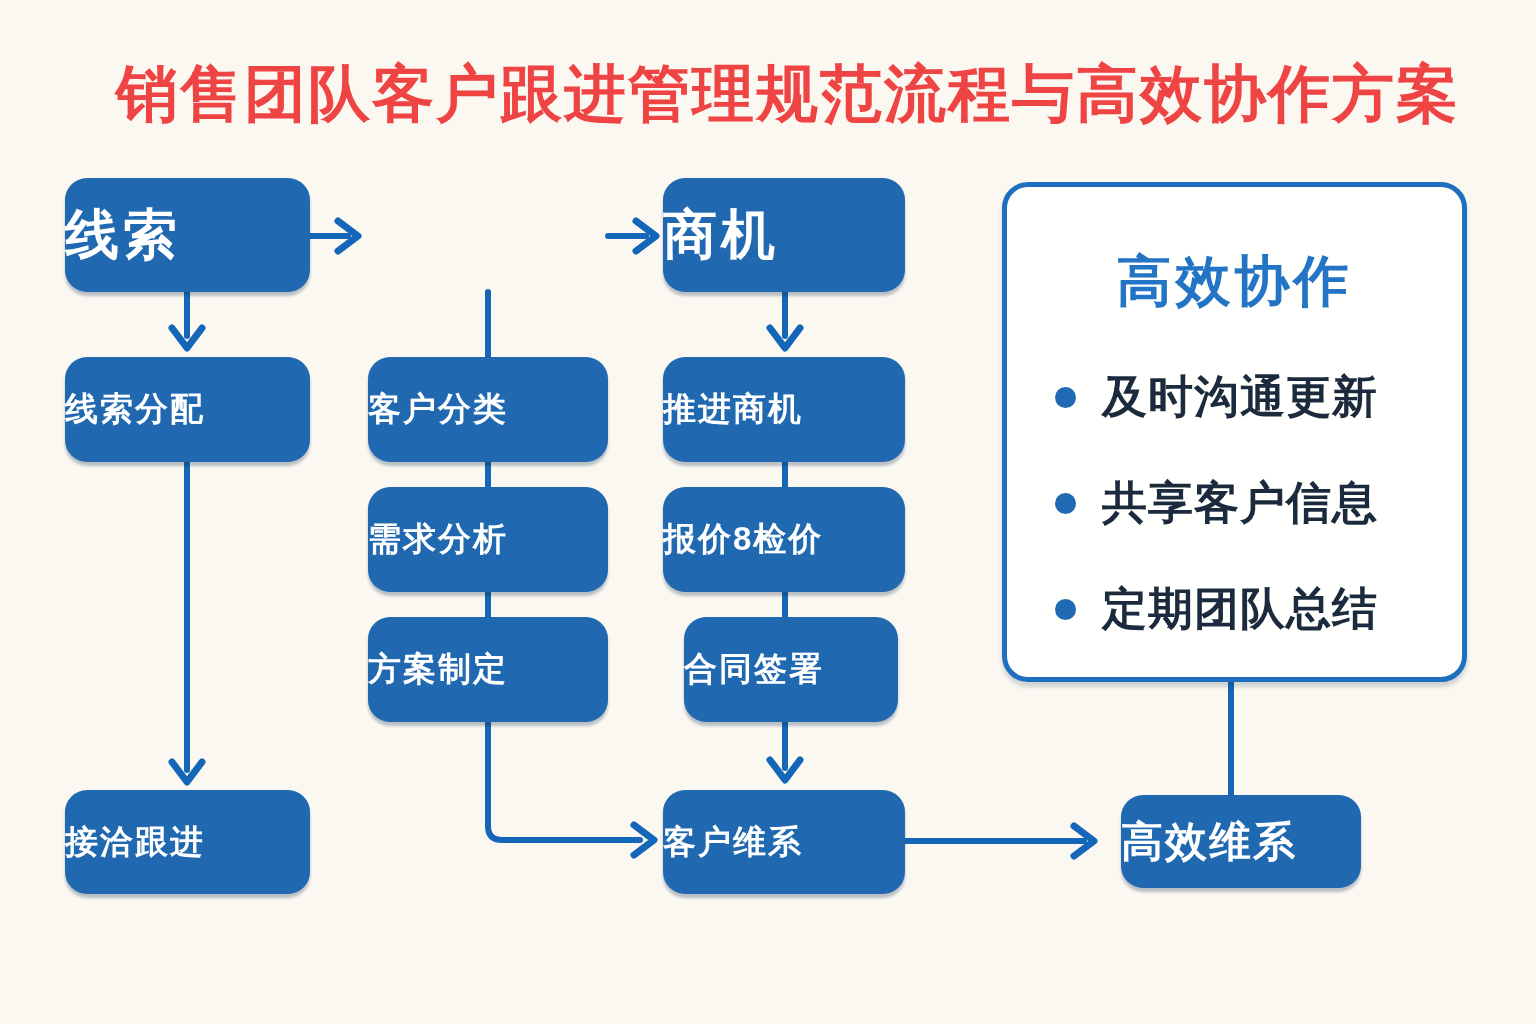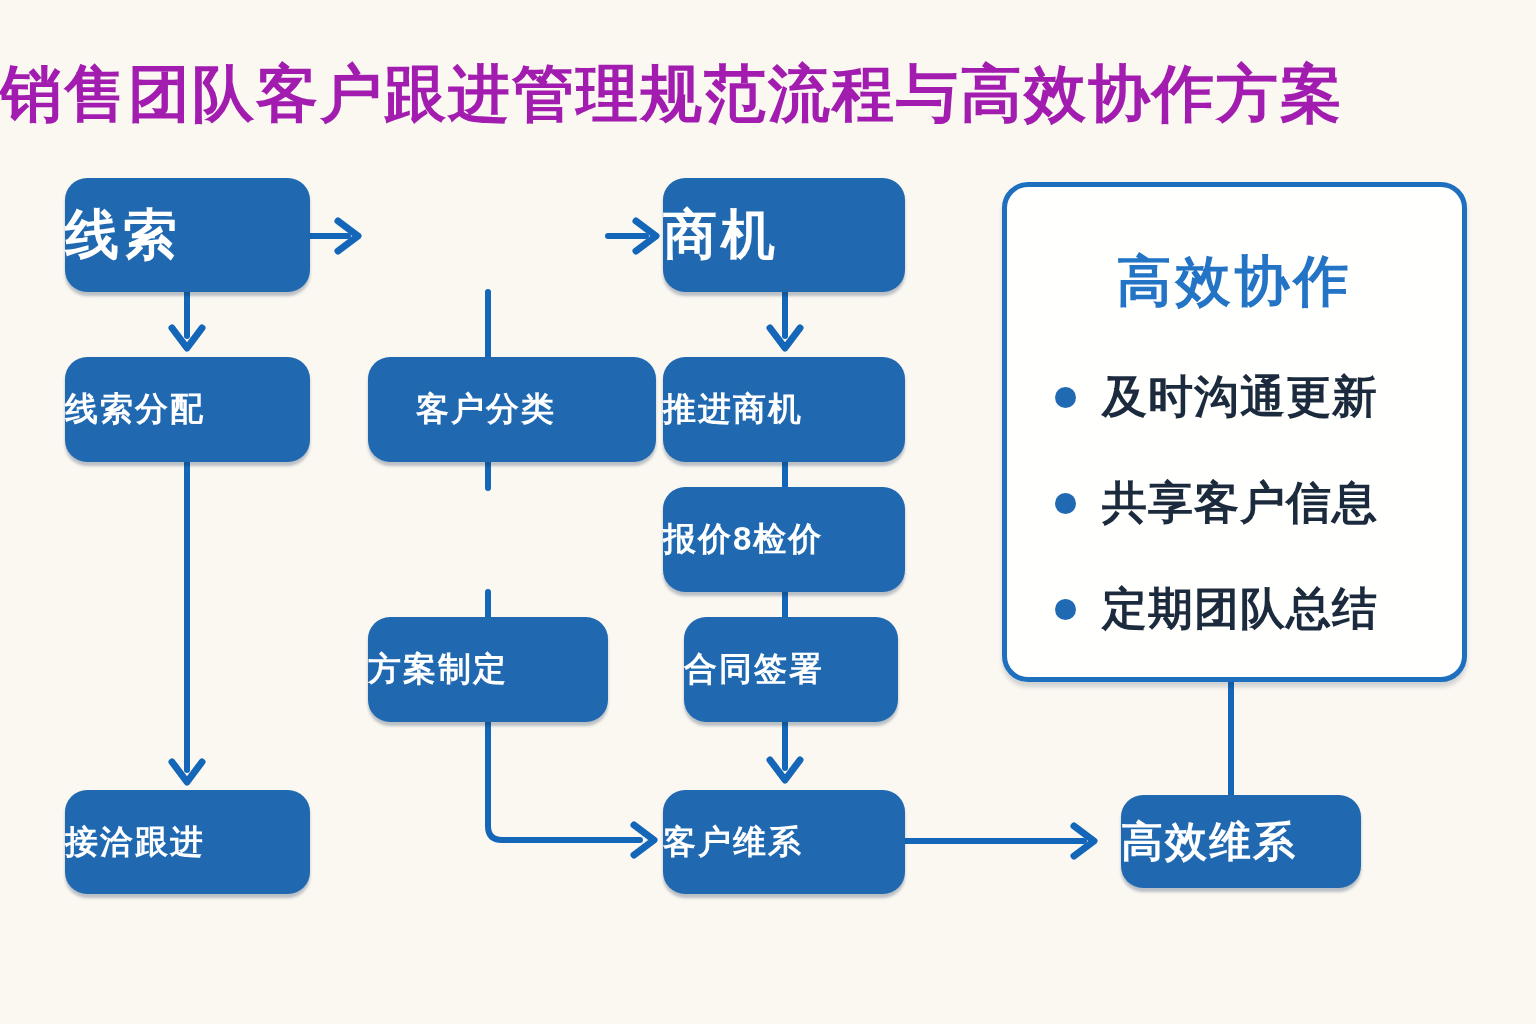--- a/index.html
+++ b/index.html
@@ -9,25 +9,25 @@
   }
   #canvas{
     position:relative;
     width:1536px;height:1024px;
     background:#fbf8f2;
     overflow:hidden;
   }
   .main-title{
     position:absolute;
     top:52px;left:0;width:1460px;
-    text-align:left;
+    text-align:right;
     font-size:62px;
     font-weight:800;
     letter-spacing:2px;
-    color:#a21caf;
+    color:#ef4444;
     white-space:nowrap;
   }
   .node{
     position:absolute;
     background:#2069b1;
     border-radius:22px;
     display:flex;
     align-items:center;
     justify-content:flex-start;
     color:#ffffff;
@@ -160,27 +160,30 @@
   <div class="node big" style="left:65px;top:178px;width:245px;height:114px;">
     <span>线索</span>
   </div>
   <div class="node big" style="left:663px;top:178px;width:242px;height:114px;">
     <span>商机</span>
   </div>
 
   <div class="node mid" style="left:65px;top:357px;width:245px;height:105px;">
     <span>线索分配</span>
   </div>
-  <div class="node mid" style="left:368px;top:357px;width:240px;height:105px;padding-left:48px;">
+  <div class="node mid" style="left:368px;top:357px;width:240px;height:105px;">
     <span>客户分类</span>
   </div>
   <div class="node mid" style="left:663px;top:357px;width:242px;height:105px;">
     <span>推进商机</span>
   </div>
 
+  <div class="node mid" style="left:368px;top:487px;width:240px;height:105px;">
+    <span>需求分析</span>
+  </div>
   <div class="node mid" style="left:663px;top:487px;width:242px;height:105px;">
     <span>报价8检价</span>
   </div>
 
   <div class="node mid" style="left:368px;top:617px;width:240px;height:105px;">
     <span>方案制定</span>
   </div>
   <div class="node mid" style="left:684px;top:617px;width:214px;height:105px;">
     <span>合同签署</span>
   </div>

